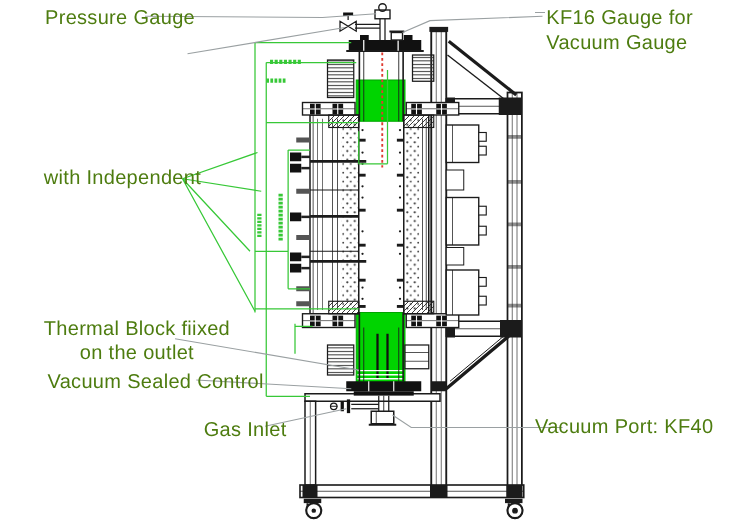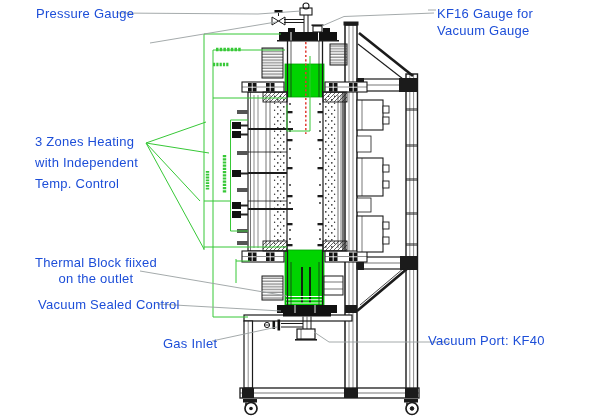--- a/index.html
+++ b/index.html
@@ -1,19 +1,19 @@
 <!DOCTYPE html>
 <html><head>
 <meta charset="utf-8">
 <style>
   html,body{margin:0;padding:0;background:#ffffff;}
   .stage{position:relative;width:600px;height:418px;background:#fff;overflow:hidden;
          font-family:"Liberation Sans",sans-serif;}
   .stage svg{position:absolute;left:0;top:0;}
-  .lbl{position:absolute;font-size:13px;line-height:1.16;color:#1d4ed8;
+  .lbl{position:absolute;font-size:16px;line-height:1.16;color:#4d7c0f;
        letter-spacing:.25px;white-space:nowrap;}
   .lbl .ln{display:block;}
   .lbl-zones .ln{margin-bottom:6px;}
   .lbl-kf16 .ln{margin-bottom:1.5px;}
   .lbl-thermal .ln{margin-bottom:0.5px;text-align:center;}
 </style>
 </head>
 <body>
 
 <div class="stage">
@@ -346,23 +346,21 @@
 
   <div class="lbl" style="left:36px;top:6px">Pressure Gauge</div>
 
 
   <div class="lbl lbl-kf16" style="left:437px;top:6px">
     <span class="ln">KF16 Gauge for</span>
     <span class="ln">Vacuum Gauge</span>
   </div>
 
   <div class="lbl lbl-zones" style="left:35px;top:134px">
-    <span class="ln">3 Zones Heating</span>
     <span class="ln">with Independent</span>
-    <span class="ln">Temp. Control</span>
   </div>
 
   <div class="lbl lbl-thermal" style="left:35px;top:255px">
     <span class="ln">Thermal Block fiixed</span>
     <span class="ln">on the outlet</span>
   </div>
 
   <div class="lbl" style="left:38px;top:297px">Vacuum Sealed Control</div>
 
   <div class="lbl" style="left:163px;top:336px">Gas Inlet</div>

